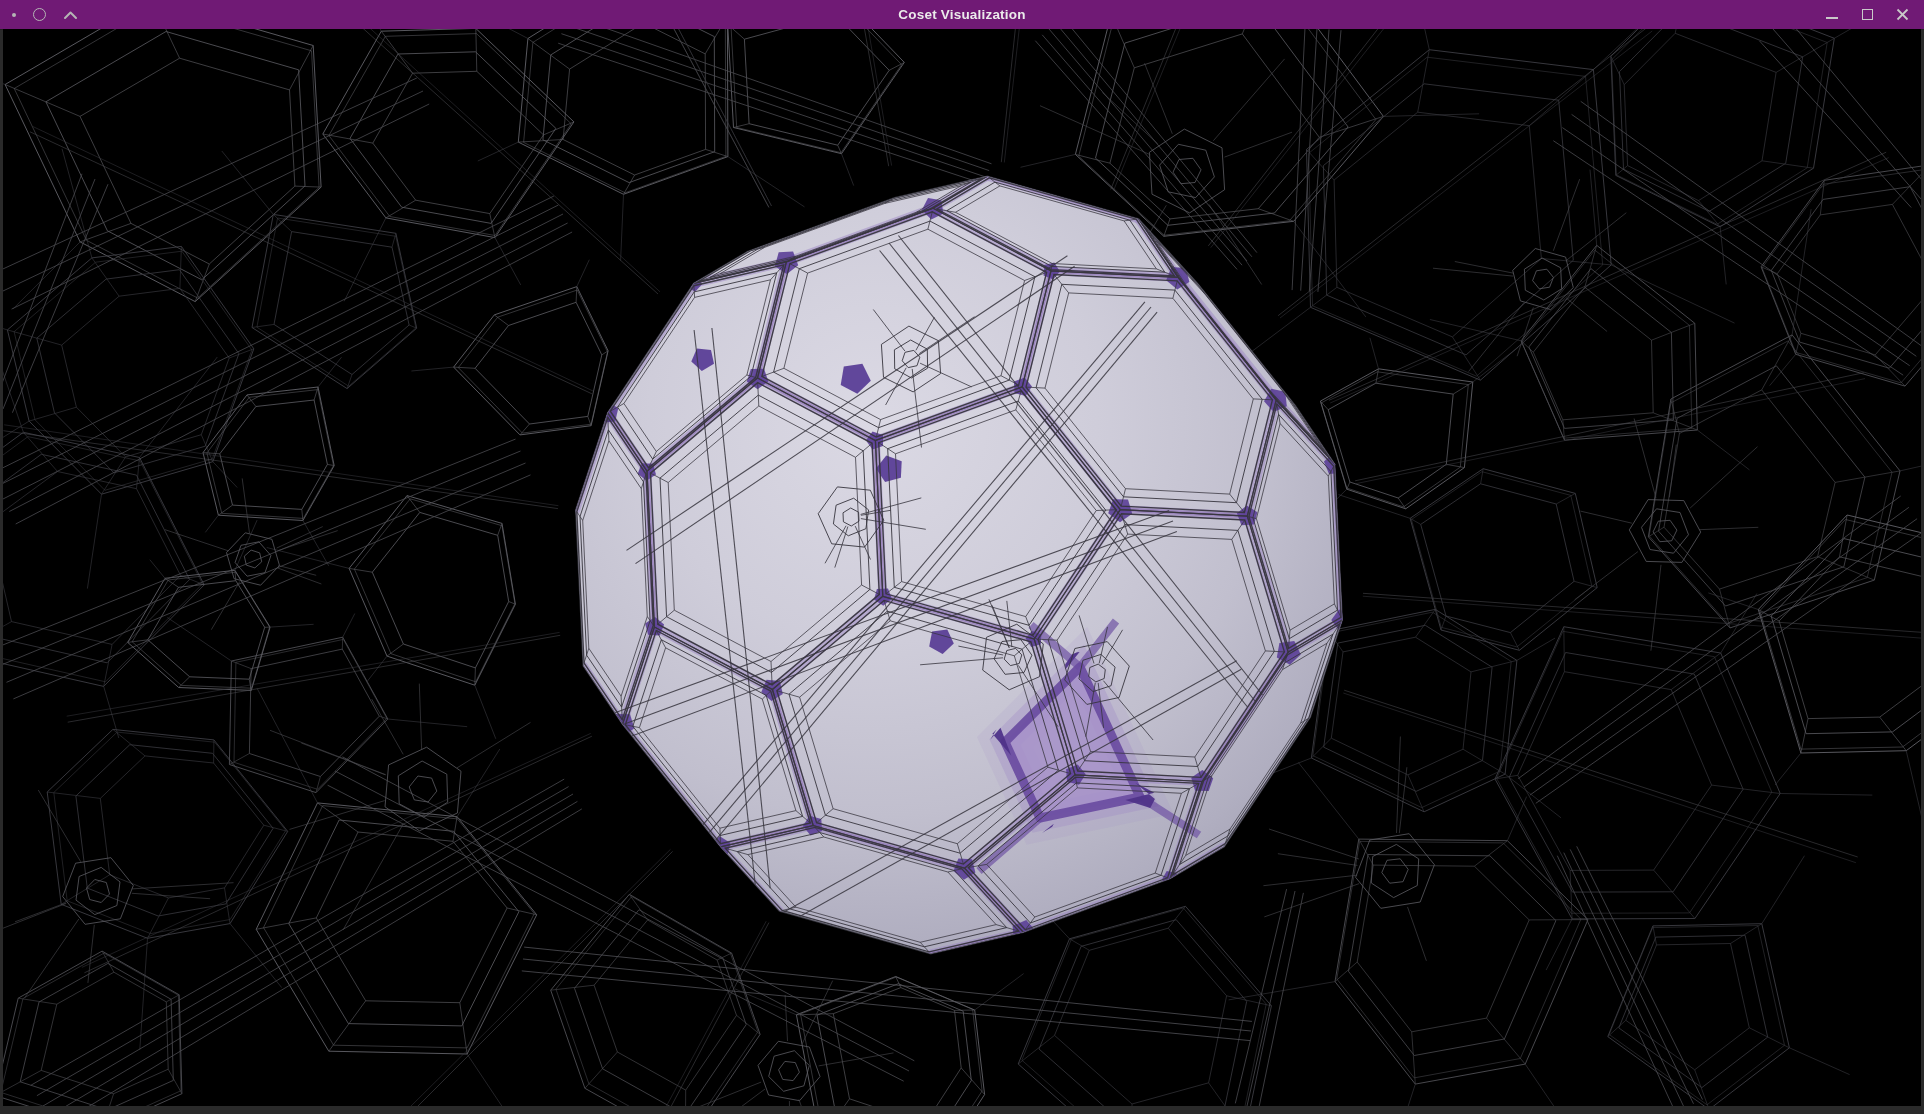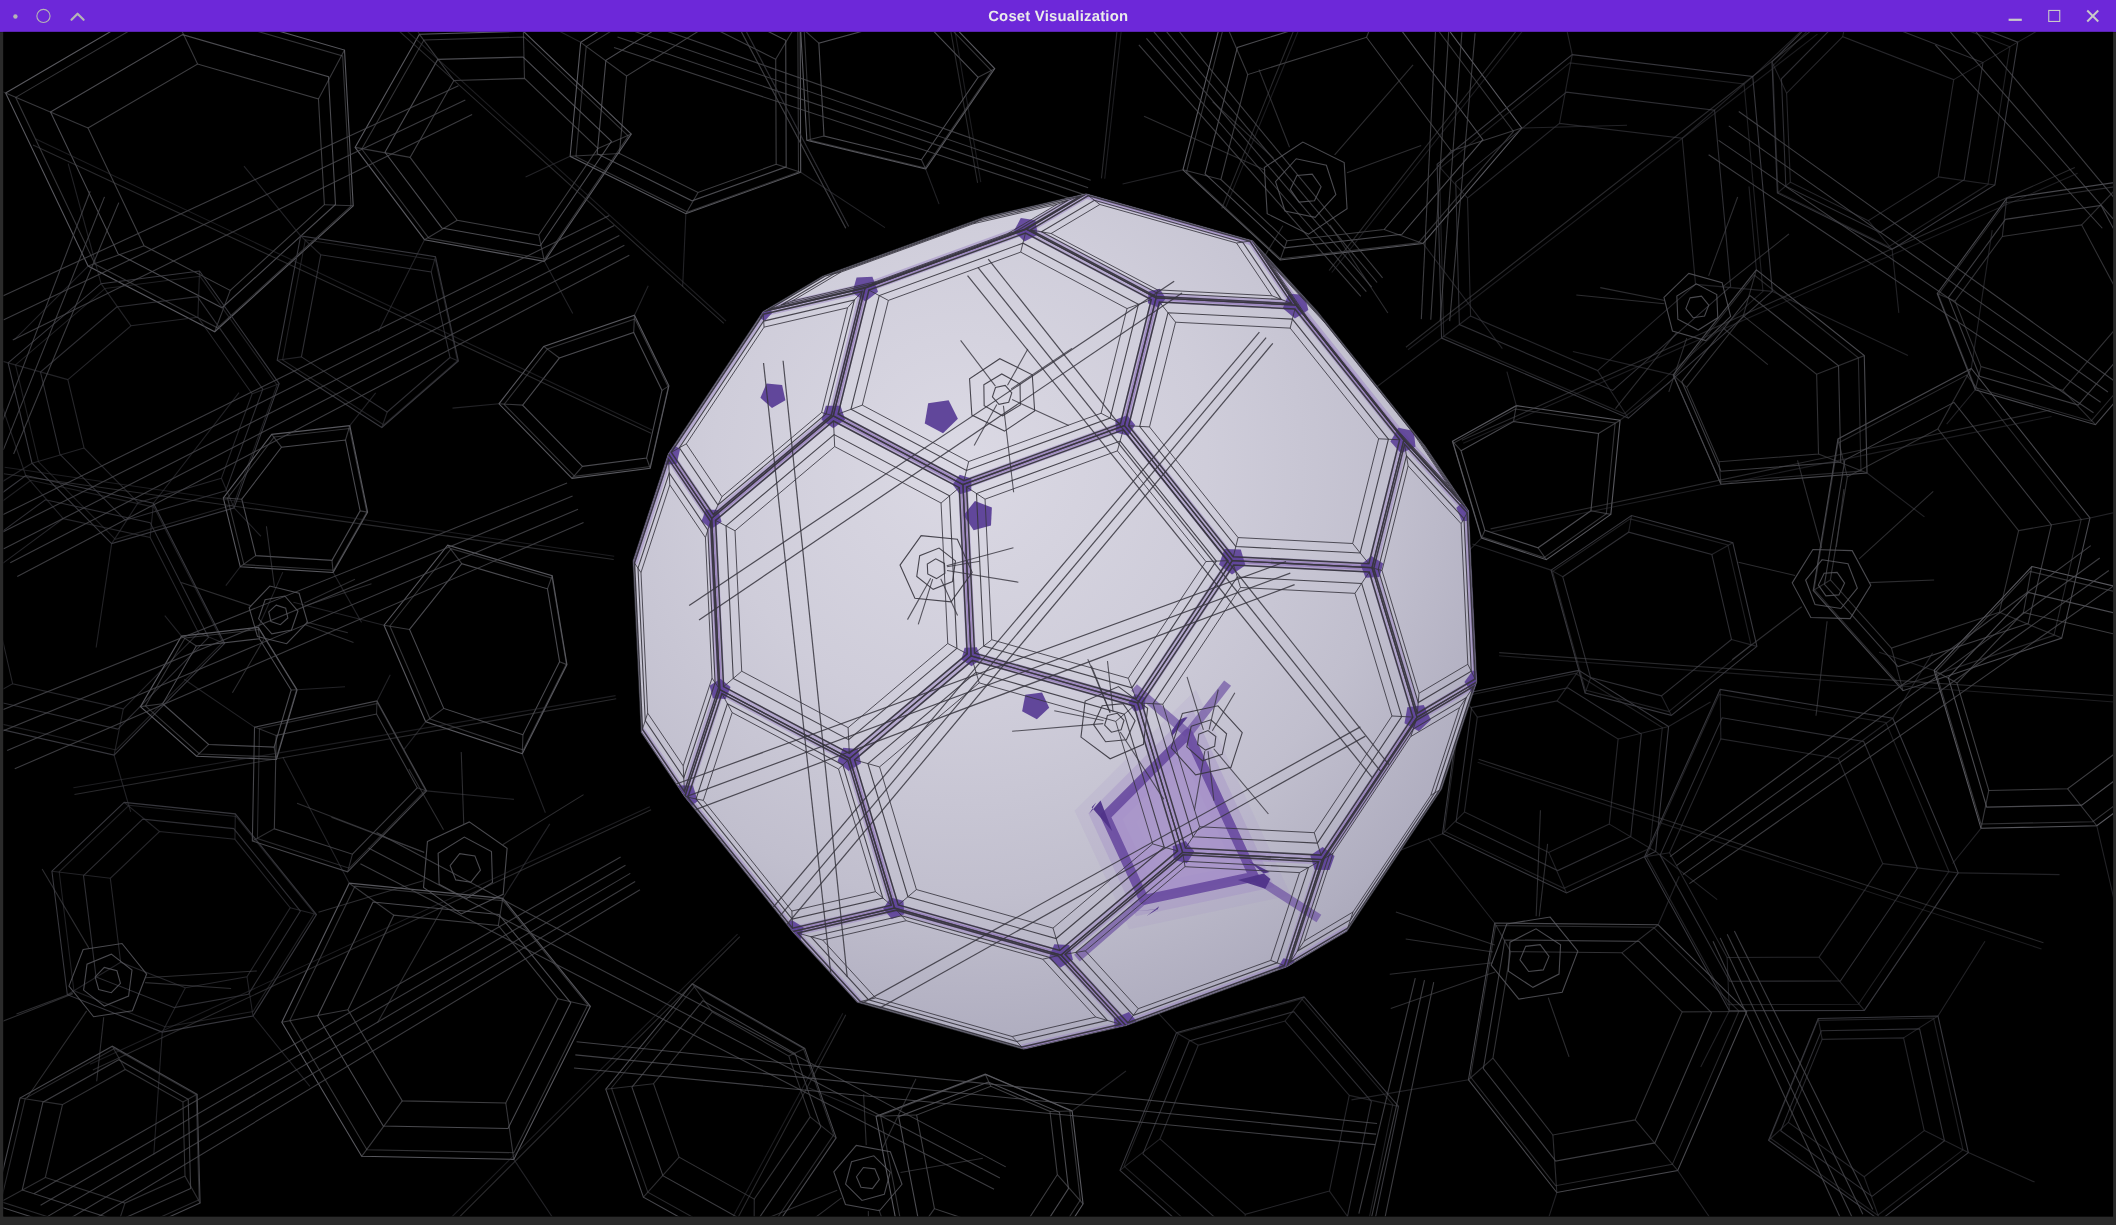--- a/index.html
+++ b/index.html
@@ -1,17 +1,17 @@
 <!DOCTYPE html>
 <html><head>
 <meta charset="utf-8">
 <style>
   html,body{margin:0;padding:0;background:#111;}
   .window{position:relative;width:1924px;height:1114px;background:#2a2a2a;font-family:"Liberation Sans",sans-serif;overflow:hidden;}
-  .titlebar{position:absolute;left:0;top:0;width:100%;height:29px;background:#6d28d9;border-bottom:1px solid #222;display:flex;align-items:center;justify-content:center;}
+  .titlebar{position:absolute;left:0;top:0;width:100%;height:29px;background:#701a75;border-bottom:1px solid #222;display:flex;align-items:center;justify-content:center;}
   .title{color:#ebebeb;font-size:13.5px;font-weight:bold;letter-spacing:.2px;}
   .tb-left{position:absolute;left:12px;top:0;height:29px;display:flex;align-items:center;gap:17px;}
   .tb-right{position:absolute;right:14px;top:0;height:29px;display:flex;align-items:center;gap:19px;}
   .dot{width:4px;height:4px;border-radius:50%;background:#b5b5b5;display:inline-block;}
   .circ{width:11px;height:11px;border:1.5px solid #b5b5b5;border-radius:50%;display:inline-block;}
   .ctl{display:flex;align-items:center;justify-content:center;width:16px;height:16px;cursor:default;}
   .minbar{width:12px;height:2px;background:#c9c9c9;display:inline-block;margin-top:6px;}
   .maxsq{width:9px;height:9px;border:1.5px solid #c9c9c9;display:inline-block;}
   .viewport{position:absolute;left:3px;top:29px;width:1918px;height:1077px;background:#000;overflow:hidden;}
   .viewport svg{display:block;}

